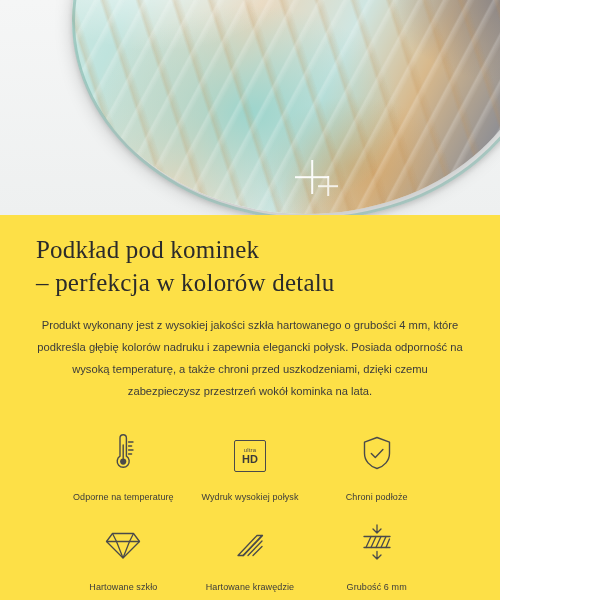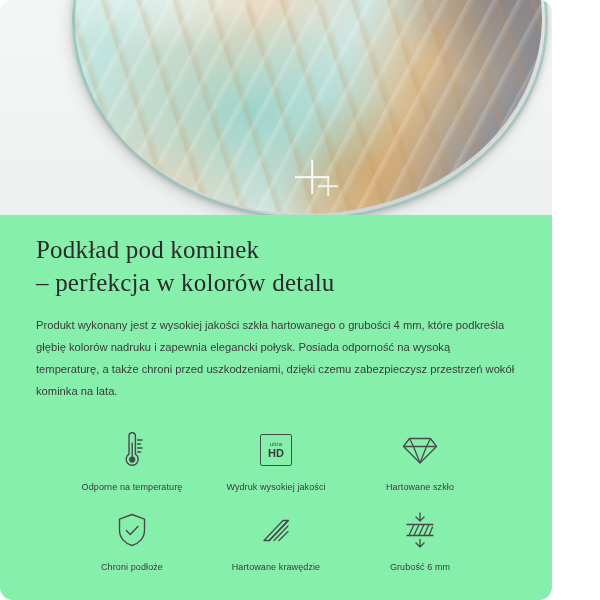--- a/index.html
+++ b/index.html
@@ -9,25 +9,24 @@
   body {
     width: 600px;
     height: 600px;
     background: #ffffff;
     font-family: "Liberation Sans", sans-serif;
     overflow: hidden;
   }
 
   .page {
     position: relative;
-    width: 552px;
+    width: 500px;
     height: 600px;
-    background: #86efac;
-    overflow: hidden;
-    border-radius: 13px;
+    background: #fde047;
+    overflow: hidden;
   }
 
   
   .hero {
     position: relative;
     width: 600px;
     height: 215px;
     background: #f3f4f4;
     overflow: hidden;
   }
@@ -113,44 +112,45 @@
     letter-spacing: 0.2px;
   }
   .headline .line2 { display: block; }
 
   .paragraph {
     font-size: 11.2px;
     line-height: 1.95;
     color: #3b3b3b;
     margin: 0;
     max-width: 540px;
+    text-align: center;
   }
 
   
   .features {
     margin-top: 26px;
     padding: 0 24px;
     display: grid;
     grid-template-columns: repeat(3, 1fr);
     row-gap: 16px;
   }
   .feature {
     display: flex;
     flex-direction: column;
     align-items: center;
     justify-content: flex-start;
   }
   .feature-icon {
     height: 44px;
     display: flex;
-    align-items: center;
+    align-items: flex-end;
     justify-content: center;
   }
   .feature-label {
-    margin-top: 10px;
+    margin-top: 20px;
     font-size: 9px;
     color: #3b3b3b;
     text-align: center;
     letter-spacing: 0.1px;
   }
   .ultrahd {
     width: 30px;
     height: 30px;
     border: 1.4px solid #4a4a4a;
     border-radius: 2px;
@@ -206,42 +206,42 @@
         <div class="feature-label">Odporne na temperaturę</div>
       </div>
 
       <div class="feature">
         <div class="feature-icon">
           <div class="ultrahd">
             <span class="u-top">ultra</span>
             <span class="u-bot">HD</span>
           </div>
         </div>
-        <div class="feature-label">Wydruk wysokiej jakości</div>
+        <div class="feature-label">Wydruk wysokiej połysk</div>
+      </div>
+
+      <div class="feature">
+        <div class="feature-icon">
+          <svg width="34" height="38" viewBox="0 0 34 38" fill="none" stroke="#4a4a4a" stroke-width="1.4" stroke-linecap="round" stroke-linejoin="round">
+            <path d="M17 3.5 4.5 8.2v11.1c0 7.4 5.2 13 12.5 15.2 7.3-2.2 12.5-7.8 12.5-15.2V8.2L17 3.5z"></path>
+            <path d="M11.3 19.4l4 4.1 7.6-8.1"></path>
+          </svg>
+        </div>
+        <div class="feature-label">Chroni podłoże</div>
       </div>
 
       <div class="feature">
         <div class="feature-icon">
           <svg width="38" height="34" viewBox="0 0 38 34" fill="none" stroke="#4a4a4a" stroke-width="1.3" stroke-linejoin="round">
             <path d="M8.5 5.5h21l6 8-16.5 16.5L2.5 13.5l6-8z"></path>
             <path d="M2.5 13.5h33"></path>
             <path d="M8.5 5.5l4 8M29.5 5.5l-4 8M12.5 13.5L19 30M25.5 13.5L19 30"></path>
           </svg>
         </div>
         <div class="feature-label">Hartowane szkło</div>
-      </div>
-
-      <div class="feature">
-        <div class="feature-icon">
-          <svg width="34" height="38" viewBox="0 0 34 38" fill="none" stroke="#4a4a4a" stroke-width="1.4" stroke-linecap="round" stroke-linejoin="round">
-            <path d="M17 3.5 4.5 8.2v11.1c0 7.4 5.2 13 12.5 15.2 7.3-2.2 12.5-7.8 12.5-15.2V8.2L17 3.5z"></path>
-            <path d="M11.3 19.4l4 4.1 7.6-8.1"></path>
-          </svg>
-        </div>
-        <div class="feature-label">Chroni podłoże</div>
       </div>
 
       <div class="feature">
         <div class="feature-icon">
           <svg width="38" height="34" viewBox="0 0 38 34" fill="none" stroke="#4a4a4a" stroke-width="1.3" stroke-linecap="round" stroke-linejoin="round">
             <path d="M7 27.5 26 7.5h5.5L12.5 27.5H7z"></path>
             <path d="M12 27.5 31 7.5"></path>
             <path d="M17 27.5 31 13"></path>
             <path d="M22 27.5 31 18.5"></path>
           </svg>

